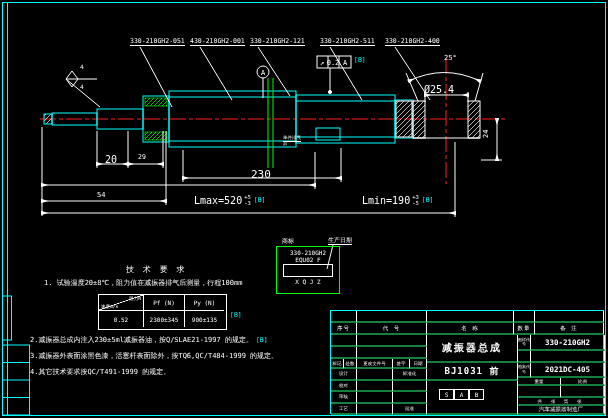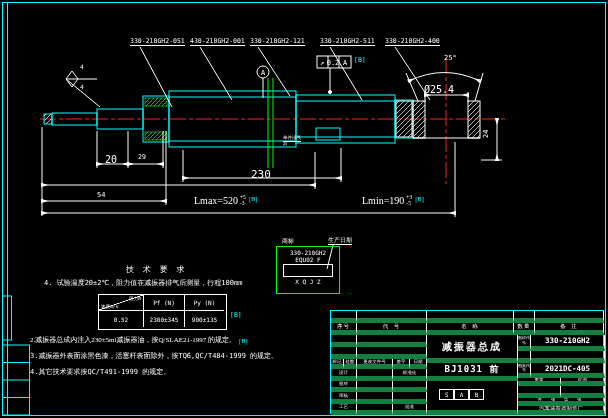--- a/index.html
+++ b/index.html
@@ -18,28 +18,28 @@
   .ftable>div:nth-child(n+4){border-bottom:none;}
   .diag{background:linear-gradient(to bottom right,transparent 48%,#fff 49%,#fff 51%,transparent 52%);}
   .diag .tr{position:absolute;top:1px;right:2px;font-size:4.5px;}
   .diag .bl{position:absolute;bottom:1px;left:2px;font-size:4.5px;}
   
   .brand{position:absolute;left:276px;top:246px;width:62px;height:44px;border:1px solid #00ff00;
          display:flex;flex-direction:column;align-items:center;font-size:6px;padding-top:2px;}
   .brand .wrect{width:48px;height:11px;border:1px solid #fff;margin:1px 0;}
   
   .tb{position:absolute;left:330px;top:310px;width:274px;height:104px;border:1px solid #00ffff;box-sizing:border-box;}
-  .tb .c{position:absolute;border-right:1px solid #fff;border-bottom:5px solid #15803d;box-sizing:border-box;
+  .tb .c{position:absolute;border-right:1px solid #fff;border-bottom:2px solid #15803d;box-sizing:border-box;
          display:flex;align-items:center;justify-content:center;overflow:hidden;}
   .lbl5{font-size:5.5px;letter-spacing:1px;}
   .lbl4{font-size:4.5px;}
   .stk{font-size:4px;line-height:4.5px;white-space:normal;text-align:center;letter-spacing:0;}
   .bold{font-weight:bold;}
   .tolstack{display:inline-flex;flex-direction:column;font-size:5.5px;line-height:5.5px;margin-left:2px;}
-  .dimrow{display:flex;font-family:Liberation Serif, serif;}
+  .dimrow{display:flex;align-items:center;}
   .sbox{position:absolute;width:15px;height:11px;border:1px solid #fff;box-sizing:border-box;
         display:flex;align-items:center;justify-content:center;font-size:6px;}
 </style>
 </head>
 <body>
 
 <div class="stage">
 
   <svg width="608" height="418">
     <defs>
@@ -195,21 +195,21 @@
     </span>
     <span class="cy" style="font-size:6.5px;margin-left:3px;">[B]</span>
   </div>
 
   <div class="t" style="left:283px;top:136px;font-size:4.5px;">
     <div style="border-bottom:0.5px solid #fff;">单件排气</div>
     <div>后</div>
   </div>
 
   <div class="t" style="left:126px;top:266px;font-size:8px;letter-spacing:2px;">技 术 要 求</div>
-  <div class="t" style="left:44px;top:280px;font-size:7px;">4. 试验温度20±2℃，阻力值在减振器排气后测量，行程100mm</div>
+  <div class="t" style="left:44px;top:280px;font-size:7px;">1. 试验温度20±8℃，阻力值在减振器排气后测量，行程100mm</div>
   <div class="t dimrow" style="left:30px;top:337px;">
     <span style="font-size:7px;">2.减振器总成内注入230±5ml减振器油，按Q/SLAE21-1997 的规定。</span>
     <span class="cy" style="font-size:6.5px;margin-left:3px;">[B]</span>
   </div>
   <div class="t" style="left:30px;top:353px;font-size:7px;">3.减振器外表面涂黑色漆，活塞杆表面除外，按TQ6,QC/T484-1999 的规定。</div>
   <div class="t" style="left:30px;top:369px;font-size:7px;">4.其它技术要求按QC/T491-1999 的规定。</div>
 
   <div class="ftable">
     <div class="diag">
       <span class="tr">阻力N</span>

